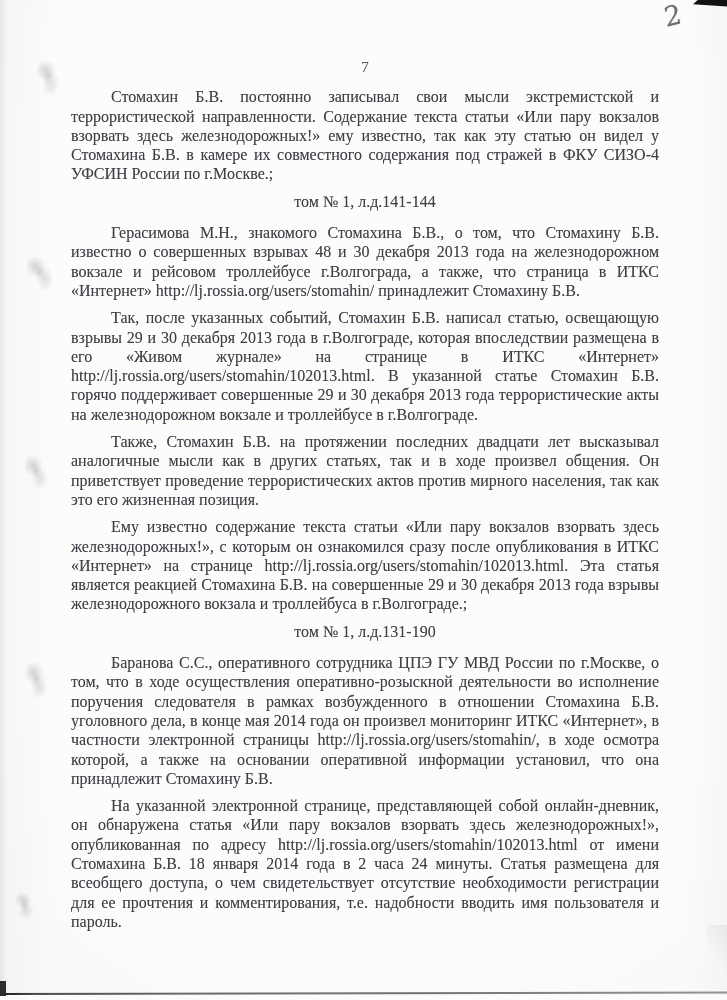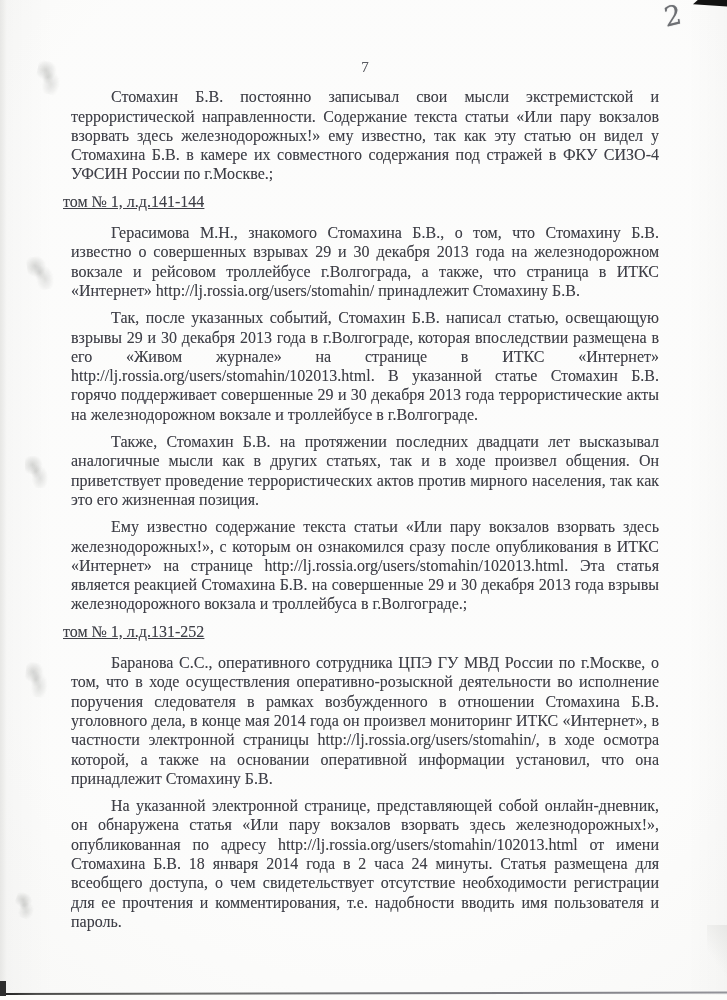--- a/index.html
+++ b/index.html
@@ -32,22 +32,22 @@
     font-size:15px;
   }
   .para{
     margin:8px;
     text-align:justify;
     text-indent:40px;
     overflow-wrap:break-word;
   }
   .citation{
     margin:0 0 12px 0;
+    text-align:center;
     text-indent:0;
-    text-decoration:underline;
   }
   
   .handwritten-mark{
     position:absolute;
     left:664px; top:0px;
     font-size:27px;
     color:#6d6f73;
     transform:rotate(-14deg) skewX(-4deg);
     text-shadow:0 0 1px rgba(109,111,115,.55);
     font-family:"DejaVu Serif",serif;
@@ -104,25 +104,25 @@
 <body>
 
 <div class="page">
 
   <div class="text-block">
     <p class="page-number">7</p>
 
     <p class="para">Стомахин Б.В. постоянно записывал свои мысли экстремистской и террористической направленности. Содержание текста статьи «Или пару вокзалов взорвать здесь железнодорожных!» ему известно, так как эту статью он видел у Стомахина Б.В. в камере их совместного содержания под стражей в ФКУ СИЗО-4 УФСИН России по г.Москве.;</p>
     <p class="para citation">том № 1, л.д.141-144</p>
 
-    <p class="para">Герасимова М.Н., знакомого Стомахина Б.В., о том, что Стомахину Б.В. известно о совершенных взрывах 29 и 30 декабря 2013 года на железнодорожном вокзале и рейсовом троллейбусе г.Волгограда, а также, что страница в ИТКС «Интернет» http://lj.rossia.org/users/stomahin/ принадлежит Стомахину Б.В.</p>
+    <p class="para">Герасимова М.Н., знакомого Стомахина Б.В., о том, что Стомахину Б.В. известно о совершенных взрывах 48 и 30 декабря 2013 года на железнодорожном вокзале и рейсовом троллейбусе г.Волгограда, а также, что страница в ИТКС «Интернет» http://lj.rossia.org/users/stomahin/ принадлежит Стомахину Б.В.</p>
     <p class="para">Так, после указанных событий, Стомахин Б.В. написал статью, освещающую взрывы 29 и 30 декабря 2013 года в г.Волгограде, которая впоследствии размещена в его «Живом журнале» на странице в ИТКС «Интернет» http://lj.rossia.org/users/stomahin/102013.html. В указанной статье Стомахин Б.В. горячо поддерживает совершенные 29 и 30 декабря 2013 года террористические акты на железнодорожном вокзале и троллейбусе в г.Волгограде.</p>
     <p class="para">Также, Стомахин Б.В. на протяжении последних двадцати лет высказывал аналогичные мысли как в других статьях, так и в ходе произвел общения. Он приветствует проведение террористических актов против мирного населения, так как это его жизненная позиция.</p>
     <p class="para">Ему известно содержание текста статьи «Или пару вокзалов взорвать здесь железнодорожных!», с которым он ознакомился сразу после опубликования в ИТКС «Интернет» на странице http://lj.rossia.org/users/stomahin/102013.html. Эта статья является реакцией Стомахина Б.В. на совершенные 29 и 30 декабря 2013 года взрывы железнодорожного вокзала и троллейбуса в г.Волгограде.;</p>
-    <p class="para citation">том № 1, л.д.131-252</p>
+    <p class="para citation">том № 1, л.д.131-190</p>
 
     <p class="para">Баранова С.С., оперативного сотрудника ЦПЭ ГУ МВД России по г.Москве, о том, что в ходе осуществления оперативно-розыскной деятельности во исполнение поручения следователя в рамках возбужденного в отношении Стомахина Б.В. уголовного дела, в конце мая 2014 года он произвел мониторинг ИТКС «Интернет», в частности электронной страницы http://lj.rossia.org/users/stomahin/, в ходе осмотра которой, а также на основании оперативной информации установил, что она принадлежит Стомахину Б.В.</p>
     <p class="para">На указанной электронной странице, представляющей собой онлайн-дневник, он обнаружена статья «Или пару вокзалов взорвать здесь железнодорожных!», опубликованная по адресу http://lj.rossia.org/users/stomahin/102013.html от имени Стомахина Б.В. 18 января 2014 года в 2 часа 24 минуты. Статья размещена для всеобщего доступа, о чем свидетельствует отсутствие необходимости регистрации для ее прочтения и комментирования, т.е. надобности вводить имя пользователя и пароль.</p>
   </div>
 
   <div class="handwritten-mark">2</div>
   <div class="corner-wedge"></div>
 
   <div class="smudge smudge-1"></div>
   <div class="smudge smudge-2"></div>

